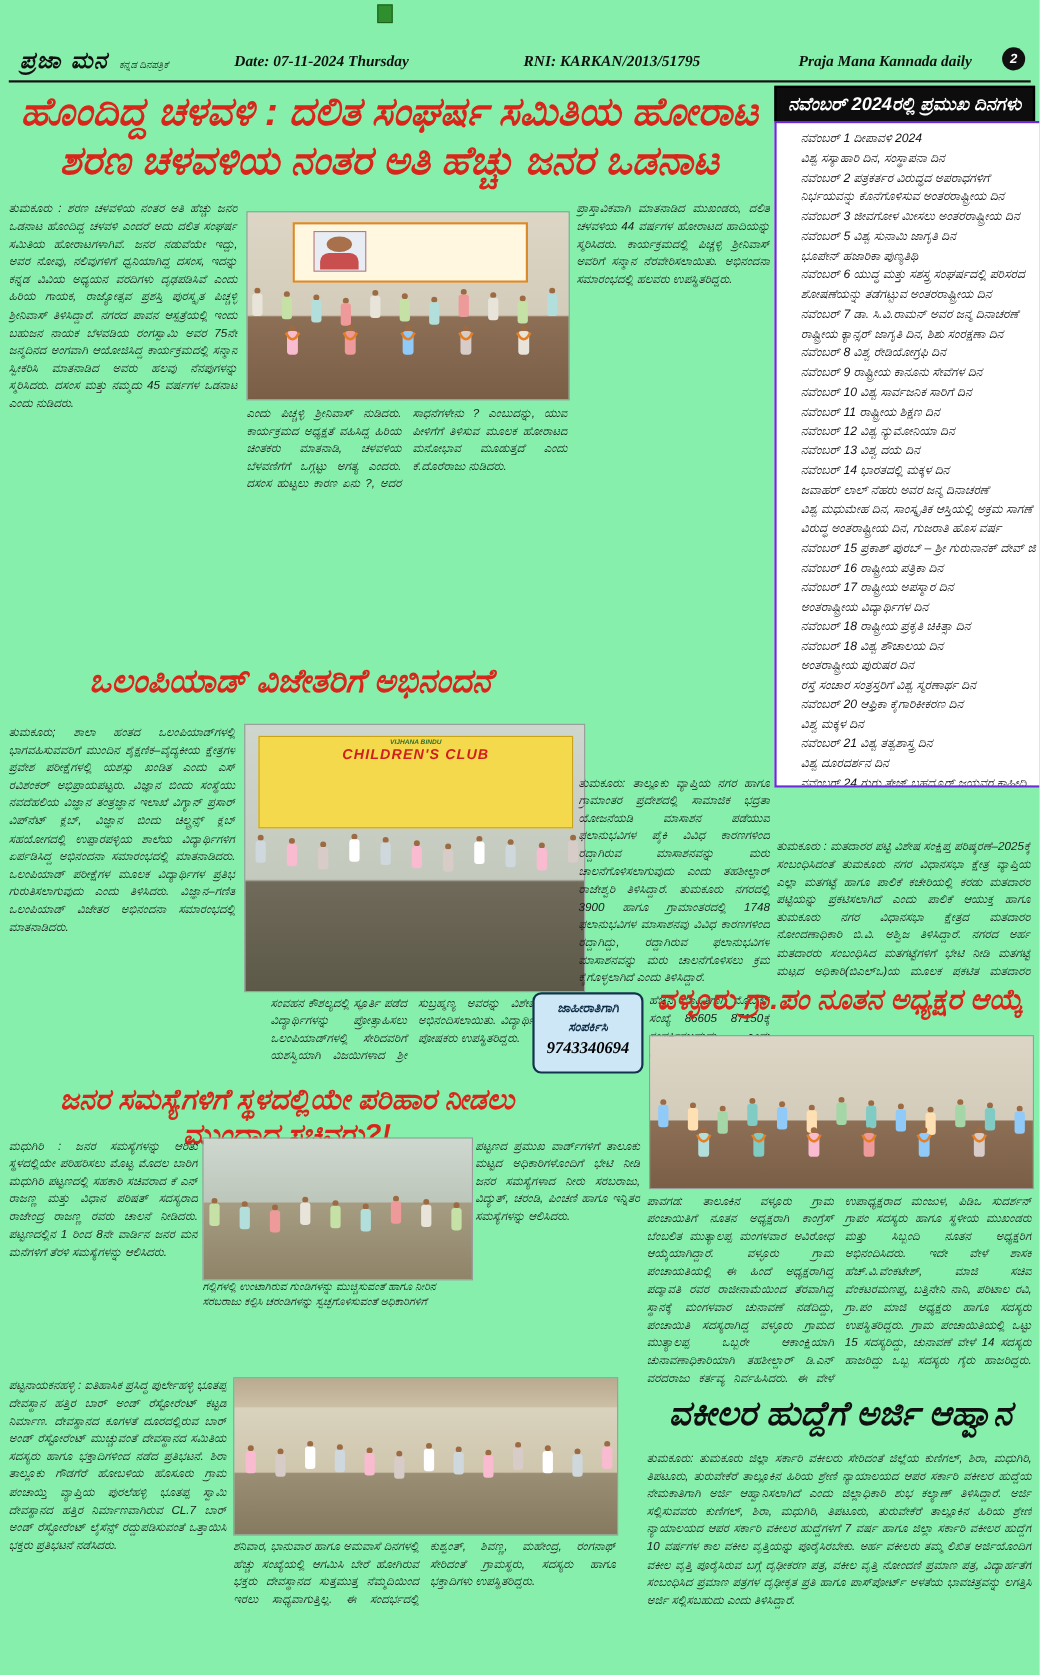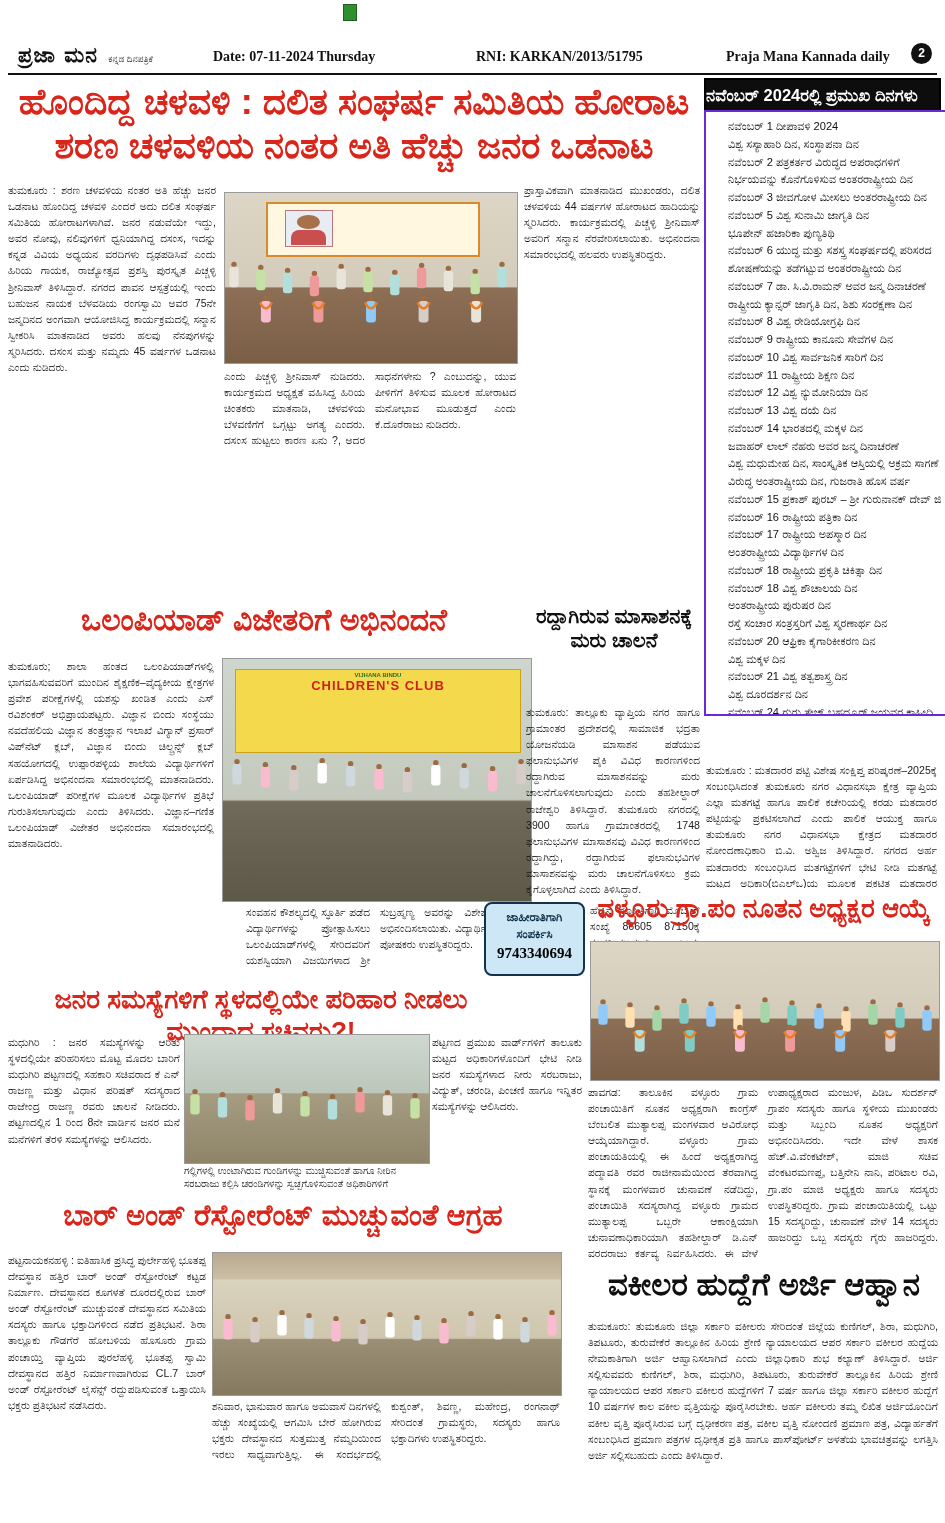--- a/index.html
+++ b/index.html
@@ -1,36 +1,36 @@
 <!DOCTYPE html>
 <html><head>
 <meta charset="utf-8">
 <style>
   html,body{margin:0;padding:0;background:#e9e9e9;}
-  .page{position:relative;width:945px;height:1523px;margin:0 auto;background:#ffffff;
-        font-family:"Liberation Sans","DejaVu Sans",sans-serif;color:#141414;overflow:hidden;}
+  .page{position:relative;width:945px;height:1523px;margin:0 auto;background:#86efac;
+        font-family:"Liberation Sans","DejaVu Sans",sans-serif;color:#141414;overflow:hidden;font-style:italic;}
   .abs{position:absolute;}
   
   .mast-title{font-family:"DejaVu Serif","Liberation Serif",serif;font-weight:bold;font-size:21px;
               letter-spacing:1px;color:#111;}
   .mast-sub{font-size:9px;color:#222;margin-left:6px;}
   .hdr-item{font-family:"Liberation Serif","DejaVu Serif",serif;font-weight:bold;font-size:14px;color:#111;}
   .page-circle{width:21px;height:21px;border-radius:50%;background:#111;color:#fff;text-align:center;
                line-height:21px;font-size:12px;font-weight:bold;}
   .rule{height:2px;background:#111;}
   .ornament{background:#2f8f2f;border:1px solid #1c611c;}
   
   .hl-red{color:#d9251a;font-weight:bold;text-align:center;line-height:1.22;letter-spacing:0px;}
   .hl-black{color:#101010;font-weight:bold;text-align:center;line-height:1.2;}
   
   .body-txt{font-size:10.6px;line-height:1.52;text-align:justify;color:#1b1b1b;overflow:hidden;}
   .cols2{column-count:2;column-gap:10px;}
   .caption{font-size:9.8px;line-height:1.35;color:#222;overflow:hidden;}
   
-  .sb-titlebox{background:#0d0d0d;border:2px solid #000;color:#fff;
+  .sb-titlebox{background:#0d0d0d;border:2px solid #000;color:#fff;text-align:center;
                font-weight:bold;font-size:16.5px;line-height:30px;}
   .sb-listbox{border:2px solid #6d28d9;background:#fff;overflow:hidden;padding:6px 22px;}
   .sb-entry{font-size:11.1px;line-height:1.6;color:#111;text-align:left;}
   
   .photo{border:1px solid #9a9a9a;overflow:hidden;}
   .ph-indoor{background:linear-gradient(180deg,#ddd6c6 0%,#d3ccba 55%,#8c6f55 56%,#7a5e46 100%);}
   .ph-hall{background:linear-gradient(180deg,#cfd6cd 0%,#c4c9bd 58%,#6f6a5a 59%,#5d5949 100%);}
   .ph-street{background:linear-gradient(180deg,#cfd8cf 0%,#bcc6ba 45%,#a59c82 46%,#8f8468 100%);}
   .ph-temple{background:linear-gradient(180deg,#b9a98f 0%,#cbbfa5 18%,#d9d2bd 19%,#cfc6ad 60%,#9a8f74 61%,#857a5f 100%);}
   .banner{position:absolute;left:14%;top:5%;width:72%;height:30%;background:#fff7e0;border:2px solid #d98a2b;}
@@ -232,24 +232,20 @@
         </g>
         <g>
           <circle cx="298" cy="102.64" r="2.72" fill="#9c6b44"></circle>
           <rect x="293.325" y="105.02" width="9.350000000000001" height="20.4" rx="2.9749999999999996" fill="#d7ccc8"></rect>
         </g>
       </svg>
     </div>
   <div class="abs body-txt cols2" style="left:222px;top:904px;width:258px;height:92px;margin-left:24px;">ಸಂವಹನ ಕೌಶಲ್ಯದಲ್ಲಿ ಸ್ಫೂರ್ತಿ ಪಡೆದ ವಿದ್ಯಾರ್ಥಿಗಳನ್ನು ಪ್ರೋತ್ಸಾಹಿಸಲು ಒಲಂಪಿಯಾಡ್‌ಗಳಲ್ಲಿ ಸೇರಿದವರಿಗೆ ಯಶಸ್ವಿಯಾಗಿ ವಿಜಯಿಗಳಾದ ಶ್ರೀ ಸುಬ್ರಹ್ಮಣ್ಯ ಅವರನ್ನು ವಿಶೇಷವಾಗಿ ಅಭಿನಂದಿಸಲಾಯಿತು. ವಿದ್ಯಾರ್ಥಿಗಳು, ಪೋಷಕರು ಉಪಸ್ಥಿತರಿದ್ದರು.</div>
   <div class="abs body-txt" style="left:590px;top:902px;width:110px;height:74px;">ಹೆಚ್ಚಿನ ಮಾಹಿತಿಗಾಗಿ ಮೊಬೈಲ್ ಸಂಖ್ಯೆ 86605 87150ಕ್ಕೆ ಸಂಪರ್ಕಿಸಬಹುದು ಎಂದು ತಿಳಿಸಿದರು.</div>
 
-  <div class="abs hl-black" style="left:526px;top:604px;width:176px;height:96px;font-size:20px;">
-    <div>ರದ್ದಾಗಿರುವ ಮಾಸಾಶನಕ್ಕೆ</div>
-    <div>ಮರು ಚಾಲನೆ</div>
-  </div>
   <div class="abs body-txt" style="left:526px;top:704px;width:174px;height:194px;">ತುಮಕೂರು: ತಾಲ್ಲೂಕು ವ್ಯಾಪ್ತಿಯ ನಗರ ಹಾಗೂ ಗ್ರಾಮಾಂತರ ಪ್ರದೇಶದಲ್ಲಿ ಸಾಮಾಜಿಕ ಭದ್ರತಾ ಯೋಜನೆಯಡಿ ಮಾಸಾಶನ ಪಡೆಯುವ ಫಲಾನುಭವಿಗಳ ಪೈಕಿ ವಿವಿಧ ಕಾರಣಗಳಿಂದ ರದ್ದಾಗಿರುವ ಮಾಸಾಶನವನ್ನು ಮರು ಚಾಲನೆಗೊಳಿಸಲಾಗುವುದು ಎಂದು ತಹಶೀಲ್ದಾರ್ ರಾಜೇಶ್ವರಿ ತಿಳಿಸಿದ್ದಾರೆ. ತುಮಕೂರು ನಗರದಲ್ಲಿ 3900 ಹಾಗೂ ಗ್ರಾಮಾಂತರದಲ್ಲಿ 1748 ಫಲಾನುಭವಿಗಳ ಮಾಸಾಶನವು ವಿವಿಧ ಕಾರಣಗಳಿಂದ ರದ್ದಾಗಿದ್ದು, ರದ್ದಾಗಿರುವ ಫಲಾನುಭವಿಗಳ ಮಾಸಾಶನವನ್ನು ಮರು ಚಾಲನೆಗೊಳಿಸಲು ಕ್ರಮ ಕೈಗೊಳ್ಳಲಾಗಿದೆ ಎಂದು ತಿಳಿಸಿದ್ದಾರೆ.</div>
 
   <div class="abs ad-box" style="left:484px;top:902px;width:97px;height:70px;">
     <div class="l">ಜಾಹೀರಾತಿಗಾಗಿ</div>
     <div class="l" style="margin-top:0;">ಸಂಪರ್ಕಿಸಿ</div>
     <div class="p">9743340694</div>
   </div>
 
   <div class="abs body-txt" style="left:706px;top:762px;width:231px;height:126px;">ತುಮಕೂರು : ಮತದಾರರ ಪಟ್ಟಿ ವಿಶೇಷ ಸಂಕ್ಷಿಪ್ತ ಪರಿಷ್ಕರಣೆ–2025ಕ್ಕೆ ಸಂಬಂಧಿಸಿದಂತೆ ತುಮಕೂರು ನಗರ ವಿಧಾನಸಭಾ ಕ್ಷೇತ್ರ ವ್ಯಾಪ್ತಿಯ ಎಲ್ಲಾ ಮತಗಟ್ಟೆ ಹಾಗೂ ಪಾಲಿಕೆ ಕಚೇರಿಯಲ್ಲಿ ಕರಡು ಮತದಾರರ ಪಟ್ಟಿಯನ್ನು ಪ್ರಕಟಿಸಲಾಗಿದೆ ಎಂದು ಪಾಲಿಕೆ ಆಯುಕ್ತ ಹಾಗೂ ತುಮಕೂರು ನಗರ ವಿಧಾನಸಭಾ ಕ್ಷೇತ್ರದ ಮತದಾರರ ನೋಂದಣಾಧಿಕಾರಿ ಬಿ.ವಿ. ಅಶ್ವಿಜ ತಿಳಿಸಿದ್ದಾರೆ. ನಗರದ ಅರ್ಹ ಮತದಾರರು ಸಂಬಂಧಿಸಿದ ಮತಗಟ್ಟೆಗಳಿಗೆ ಭೇಟಿ ನೀಡಿ ಮತಗಟ್ಟೆ ಮಟ್ಟದ ಅಧಿಕಾರಿ(ಬಿಎಲ್‌ಒ)ಯ ಮೂಲಕ ಪ್ರಕಟಿತ ಮತದಾರರ ಪಟ್ಟಿಯಲ್ಲಿ ತಮ್ಮ ಹೆಸರು ನೋಂದಣೆಯಾಗಿರುವ ಬಗ್ಗೆ ಪರಿಶೀಲಿಸಿ ಖಚಿತ ಪಡಿಸಿಕೊಳ್ಳಬಹುದಾಗಿದೆ ಎಂದು ತಿಳಿಸಿದ್ದಾರೆ.</div>
 
@@ -380,21 +376,20 @@
         </g>
         <g>
           <circle cx="230" cy="60.76" r="2.72" fill="#9c6b44"></circle>
           <rect x="225.325" y="63.14" width="9.350000000000001" height="20.4" rx="2.9749999999999996" fill="#c5e1a5"></rect>
         </g>
       </svg>
     </div>
   <div class="abs caption" style="left:184px;top:1164px;width:244px;height:26px;">ಗಲ್ಲಿಗಳಲ್ಲಿ ಉಂಟಾಗಿರುವ ಗುಂಡಿಗಳನ್ನು ಮುಚ್ಚಿಸುವಂತೆ ಹಾಗೂ ನೀರಿನ ಸರಬರಾಜು ಕಲ್ಪಿಸಿ ಚರಂಡಿಗಳನ್ನು ಸ್ವಚ್ಛಗೊಳಿಸುವಂತೆ ಅಧಿಕಾರಿಗಳಿಗೆ ಸೂಚಿಸಿದರು.</div>
   <div class="abs body-txt" style="left:432px;top:1034px;width:150px;height:156px;">ಪಟ್ಟಣದ ಪ್ರಮುಖ ವಾರ್ಡ್‌ಗಳಿಗೆ ತಾಲೂಕು ಮಟ್ಟದ ಅಧಿಕಾರಿಗಳೊಂದಿಗೆ ಭೇಟಿ ನೀಡಿ ಜನರ ಸಮಸ್ಯೆಗಳಾದ ನೀರು ಸರಬರಾಜು, ವಿದ್ಯುತ್, ಚರಂಡಿ, ಪಿಂಚಣಿ ಹಾಗೂ ಇನ್ನಿತರ ಸಮಸ್ಯೆಗಳನ್ನು ಆಲಿಸಿದರು.</div>
 
-  <div class="abs hl-red" style="left:8px;top:1198px;width:550px;height:46px;font-size:29px;">ಬಾರ್ ಅಂಡ್ ರೆಸ್ಟೋರೆಂಟ್ ಮುಚ್ಚುವಂತೆ ಆಗ್ರಹ</div>
   <div class="abs body-txt" style="left:8px;top:1252px;width:198px;height:264px;">ಪಟ್ಟನಾಯಕನಹಳ್ಳಿ : ಐತಿಹಾಸಿಕ ಪ್ರಸಿದ್ಧ ಪುರ್ಲೇಹಳ್ಳಿ ಭೂತಪ್ಪ ದೇವಸ್ಥಾನ ಹತ್ತಿರ ಬಾರ್ ಅಂಡ್ ರೆಸ್ಟೋರೆಂಟ್ ಕಟ್ಟಡ ನಿರ್ಮಾಣ. ದೇವಸ್ಥಾನದ ಕೂಗಳತೆ ದೂರದಲ್ಲಿರುವ ಬಾರ್ ಅಂಡ್ ರೆಸ್ಟೋರೆಂಟ್ ಮುಚ್ಚುವಂತೆ ದೇವಸ್ಥಾನದ ಸಮಿತಿಯ ಸದಸ್ಯರು ಹಾಗೂ ಭಕ್ತಾದಿಗಳಿಂದ ನಡೆದ ಪ್ರತಿಭಟನೆ. ಶಿರಾ ತಾಲ್ಲೂಕು ಗೌಡಗೆರೆ ಹೋಬಳಿಯ ಹೊಸೂರು ಗ್ರಾಮ ಪಂಚಾಯ್ತಿ ವ್ಯಾಪ್ತಿಯ ಪುರಲೆಹಳ್ಳಿ ಭೂತಪ್ಪ ಸ್ವಾಮಿ ದೇವಸ್ಥಾನದ ಹತ್ತಿರ ನಿರ್ಮಾಣವಾಗಿರುವ CL.7 ಬಾರ್ ಅಂಡ್ ರೆಸ್ಟೋರೆಂಟ್ ಲೈಸೆನ್ಸ್ ರದ್ದುಪಡಿಸುವಂತೆ ಒತ್ತಾಯಿಸಿ ಭಕ್ತರು ಪ್ರತಿಭಟನೆ ನಡೆಸಿದರು.</div>
   <div class="abs photo ph-temple" style="left:212px;top:1252px;width:348px;height:142px;">
       <svg viewBox="0 0 348 142" width="100%" height="100%" style="position: absolute; left: 0px; top: 0px;">
         <g>
           <circle cx="15" cy="63.64" r="2.72" fill="#9c6b44"></circle>
           <rect x="10.325" y="66.02" width="9.350000000000001" height="20.4" rx="2.9749999999999996" fill="#f8bbd0"></rect>
         </g>
         <g>
           <circle cx="42" cy="66.64" r="2.72" fill="#9c6b44"></circle>
           <rect x="37.325" y="69.02" width="9.350000000000001" height="20.4" rx="2.9749999999999996" fill="#d7ccc8"></rect>

